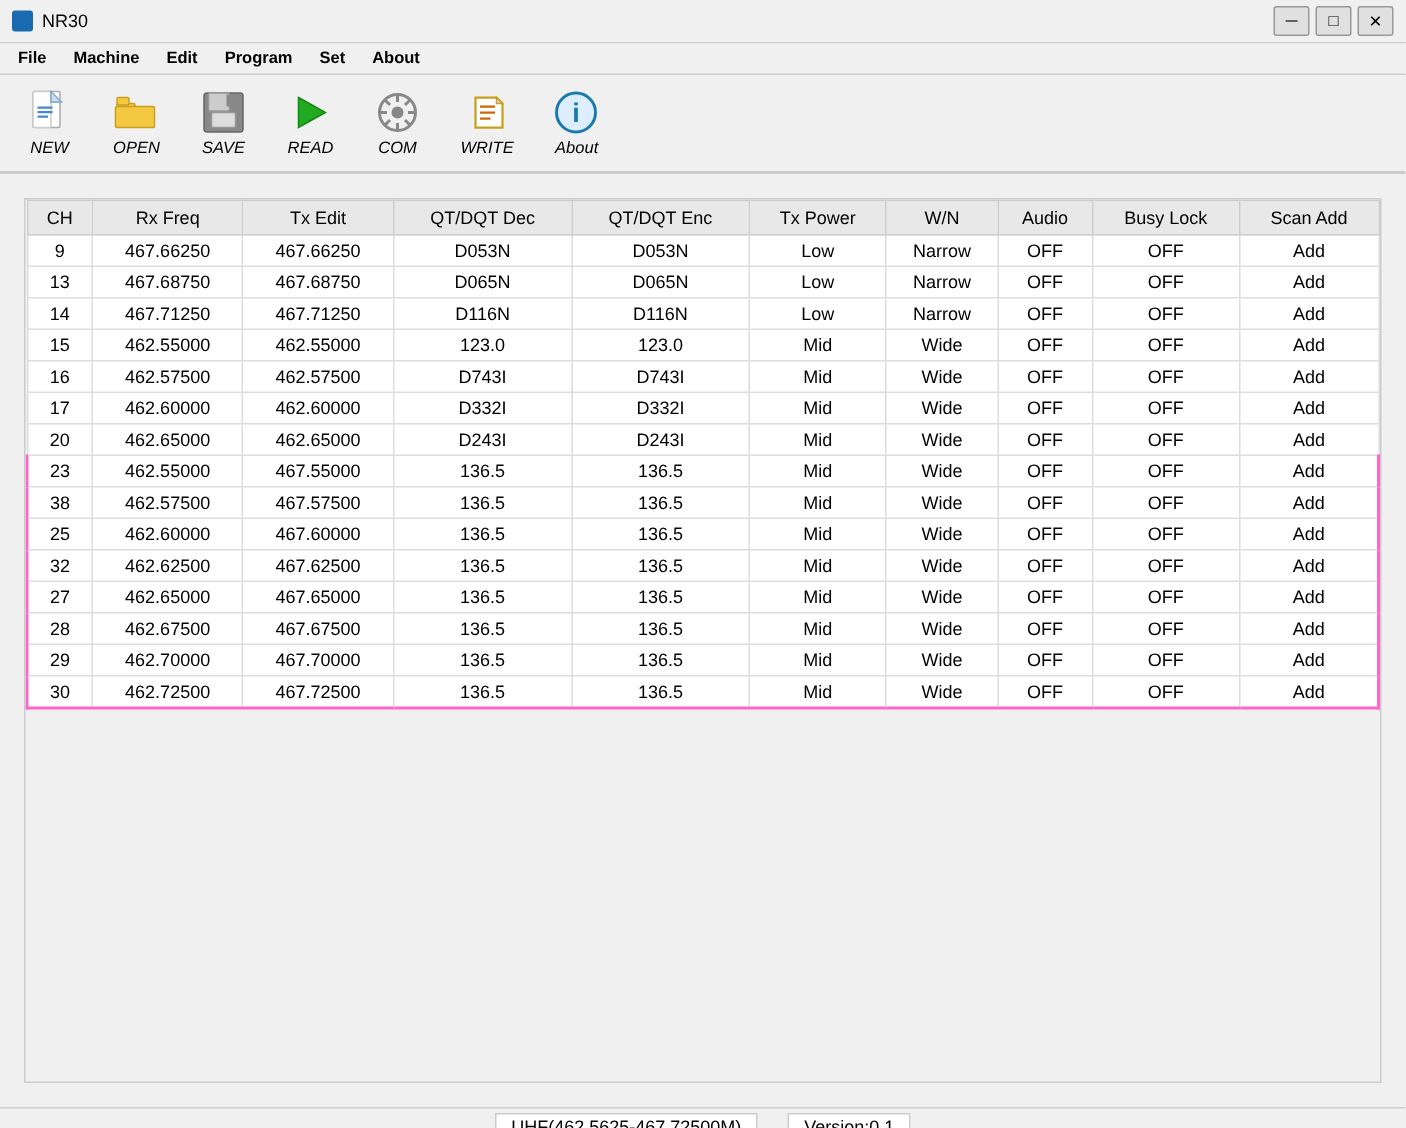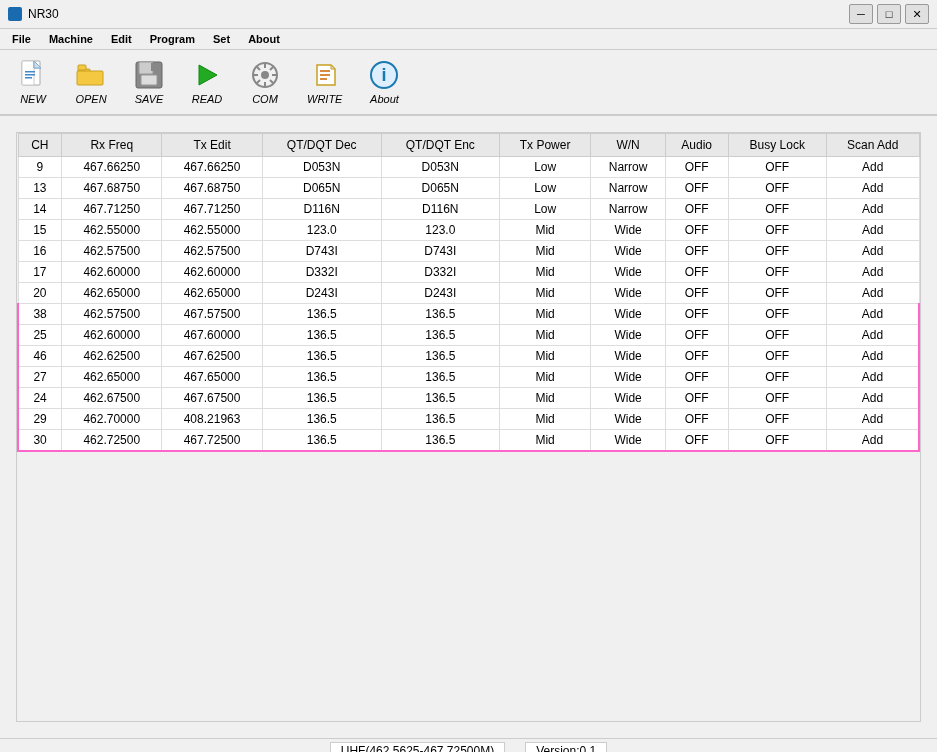--- a/index.html
+++ b/index.html
@@ -325,20 +325,32 @@
             <td>462.65000</td>
             <td>D243I</td>
             <td>D243I</td>
             <td>Mid</td>
             <td>Wide</td>
             <td>OFF</td>
             <td>OFF</td>
             <td>Add</td>
           </tr>
           <tr class="pink-row pink-border-left pink-border-right">
+            <td>23</td>
+            <td>462.55000</td>
+            <td>467.55000</td>
+            <td>136.5</td>
+            <td>136.5</td>
+            <td>Mid</td>
+            <td>Wide</td>
+            <td>OFF</td>
+            <td>OFF</td>
+            <td>Add</td>
+          </tr>
+          <tr class="pink-row pink-border-left pink-border-right">
             <td>38</td>
             <td>462.57500</td>
             <td>467.57500</td>
             <td>136.5</td>
             <td>136.5</td>
             <td>Mid</td>
             <td>Wide</td>
             <td>OFF</td>
             <td>OFF</td>
             <td>Add</td>
@@ -349,21 +361,21 @@
             <td>467.60000</td>
             <td>136.5</td>
             <td>136.5</td>
             <td>Mid</td>
             <td>Wide</td>
             <td>OFF</td>
             <td>OFF</td>
             <td>Add</td>
           </tr>
           <tr class="pink-row pink-border-left pink-border-right">
-            <td>46</td>
+            <td>32</td>
             <td>462.62500</td>
             <td>467.62500</td>
             <td>136.5</td>
             <td>136.5</td>
             <td>Mid</td>
             <td>Wide</td>
             <td>OFF</td>
             <td>OFF</td>
             <td>Add</td>
           </tr>
@@ -373,35 +385,35 @@
             <td>467.65000</td>
             <td>136.5</td>
             <td>136.5</td>
             <td>Mid</td>
             <td>Wide</td>
             <td>OFF</td>
             <td>OFF</td>
             <td>Add</td>
           </tr>
           <tr class="pink-row pink-border-left pink-border-right">
-            <td>24</td>
+            <td>28</td>
             <td>462.67500</td>
             <td>467.67500</td>
             <td>136.5</td>
             <td>136.5</td>
             <td>Mid</td>
             <td>Wide</td>
             <td>OFF</td>
             <td>OFF</td>
             <td>Add</td>
           </tr>
           <tr class="pink-row pink-border-left pink-border-right">
             <td>29</td>
             <td>462.70000</td>
-            <td>408.21963</td>
+            <td>467.70000</td>
             <td>136.5</td>
             <td>136.5</td>
             <td>Mid</td>
             <td>Wide</td>
             <td>OFF</td>
             <td>OFF</td>
             <td>Add</td>
           </tr>
           <tr class="pink-row pink-border-bottom pink-border-left pink-border-right">
             <td>30</td>

